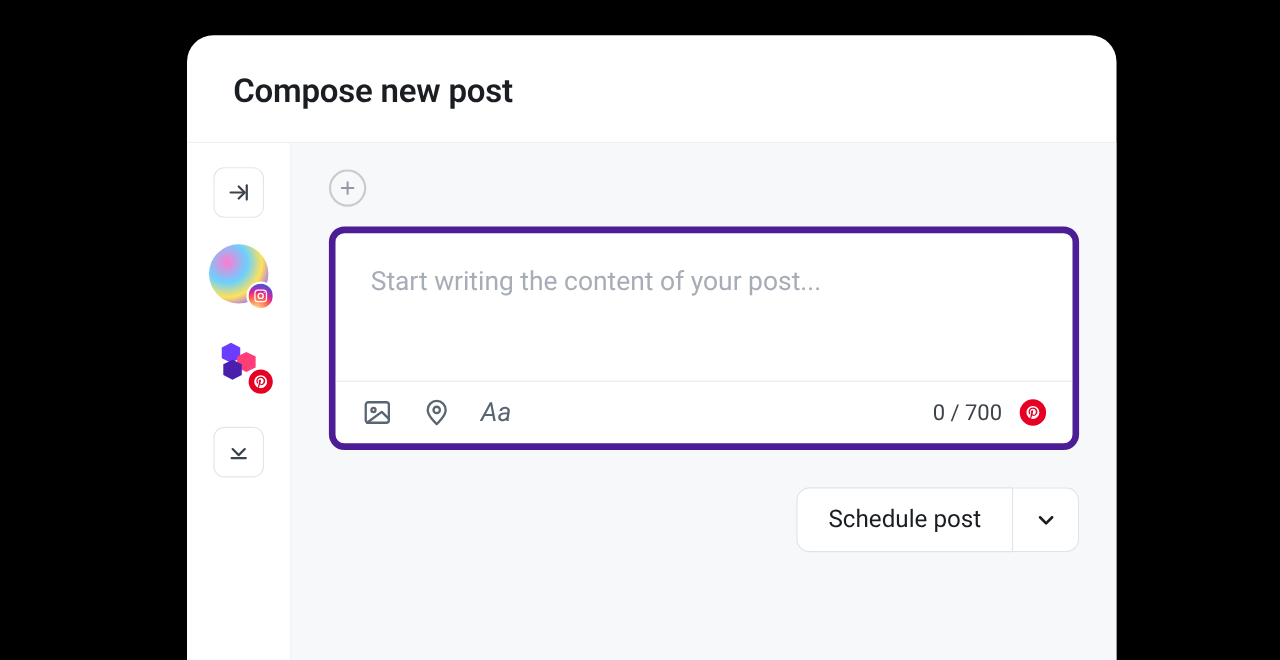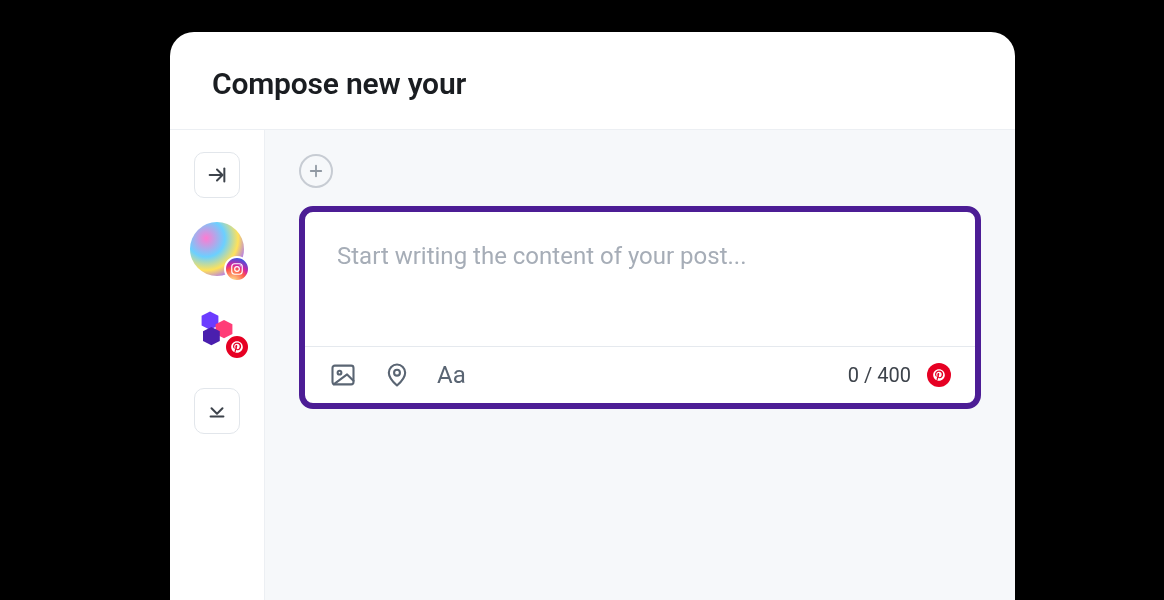--- a/index.html
+++ b/index.html
@@ -153,21 +153,21 @@
     justify-content: space-between;
     border-top: 1px solid #e5e9ee;
     padding: 14px 24px;
   }
   .tool-left {
     display: flex;
     align-items: center;
     gap: 26px;
     color: #5a6573;
   }
-  .tool-btn { cursor: pointer; display:flex; align-items:flex-start; }
+  .tool-btn { cursor: pointer; display:flex; align-items:flex-start;font-style:italic; }
   .tool-right {
     display: flex;
     align-items: center;
     gap: 16px;
   }
   .char-count {
     font-size: 20px;
     color: #3d434b;
   }
   .pin-icon-small {
@@ -208,21 +208,21 @@
     color: #1a1d21;
   }
   svg { display:block; }
 </style>
 </head>
 <body>
 
 <div class="modal">
 
   <div class="modal-header">
-    <h1 class="modal-title">Compose new your</h1>
+    <h1 class="modal-title">Compose new post</h1>
   </div>
 
   <div class="modal-body">
 
     <div class="sidebar">
 
       <button class="square-btn">
         <span>
           <svg width="22" height="22" viewBox="0 0 24 24" fill="none" stroke="currentColor" stroke-width="2.2" stroke-linecap="round" stroke-linejoin="round">
             <path d="M4 12h12"></path>
@@ -303,28 +303,40 @@
                   <path d="M12 21s-7-6.2-7-11a7 7 0 1 1 14 0c0 4.8-7 11-7 11z"></path>
                   <circle cx="12" cy="10" r="2.5"></circle>
                 </svg>
               </span>
             </span>
             <span class="tool-btn">
               <span style="font-size:24px;line-height:1;color:#5a6573;">Aa</span>
             </span>
           </div>
           <div class="tool-right">
-            <span class="char-count">0 / 400</span>
+            <span class="char-count">0 / 700</span>
             <span class="pin-icon-small">
               <svg width="14" height="14" viewBox="0 0 24 24" fill="#fff">
                 <path d="M12 2C6.5 2 2 6.5 2 12c0 4.1 2.5 7.6 6 9.1-.1-.8-.2-2 .1-2.9.2-.8 1.3-5.3 1.3-5.3s-.3-.7-.3-1.6c0-1.5.9-2.7 2-2.7.9 0 1.4.7 1.4 1.5 0 .9-.6 2.3-.9 3.6-.3 1.1.5 2 1.6 2 1.9 0 3.4-2 3.4-5 0-2.6-1.9-4.4-4.5-4.4-3.1 0-4.9 2.3-4.9 4.7 0 .9.4 1.9.8 2.5.1.1.1.2.1.3-.1.3-.2 1.1-.3 1.2 0 .2-.2.2-.4.1-1.4-.6-2.2-2.6-2.2-4.2 0-3.4 2.5-6.6 7.2-6.6 3.8 0 6.7 2.7 6.7 6.3 0 3.8-2.4 6.8-5.7 6.8-1.1 0-2.2-.6-2.5-1.3l-.7 2.6c-.2.9-.9 2.1-1.4 2.8 1 .3 2.1.5 3.2.5 5.5 0 10-4.5 10-10S17.5 2 12 2z"></path>
               </svg>
             </span>
           </div>
         </div>
       </div>
 
+      <div class="footer-row">
+        <div class="schedule-group">
+          <button class="schedule-btn">Schedule post</button>
+          <button class="schedule-dd">
+            <span>
+              <svg width="22" height="22" viewBox="0 0 24 24" fill="none" stroke="currentColor" stroke-width="2.6" stroke-linecap="round" stroke-linejoin="round">
+                <path d="M6 9l6 6 6-6"></path>
+              </svg>
+            </span>
+          </button>
+        </div>
+      </div>
 
     </div>
 
   </div>
 
 </div>
 
 </body></html>

